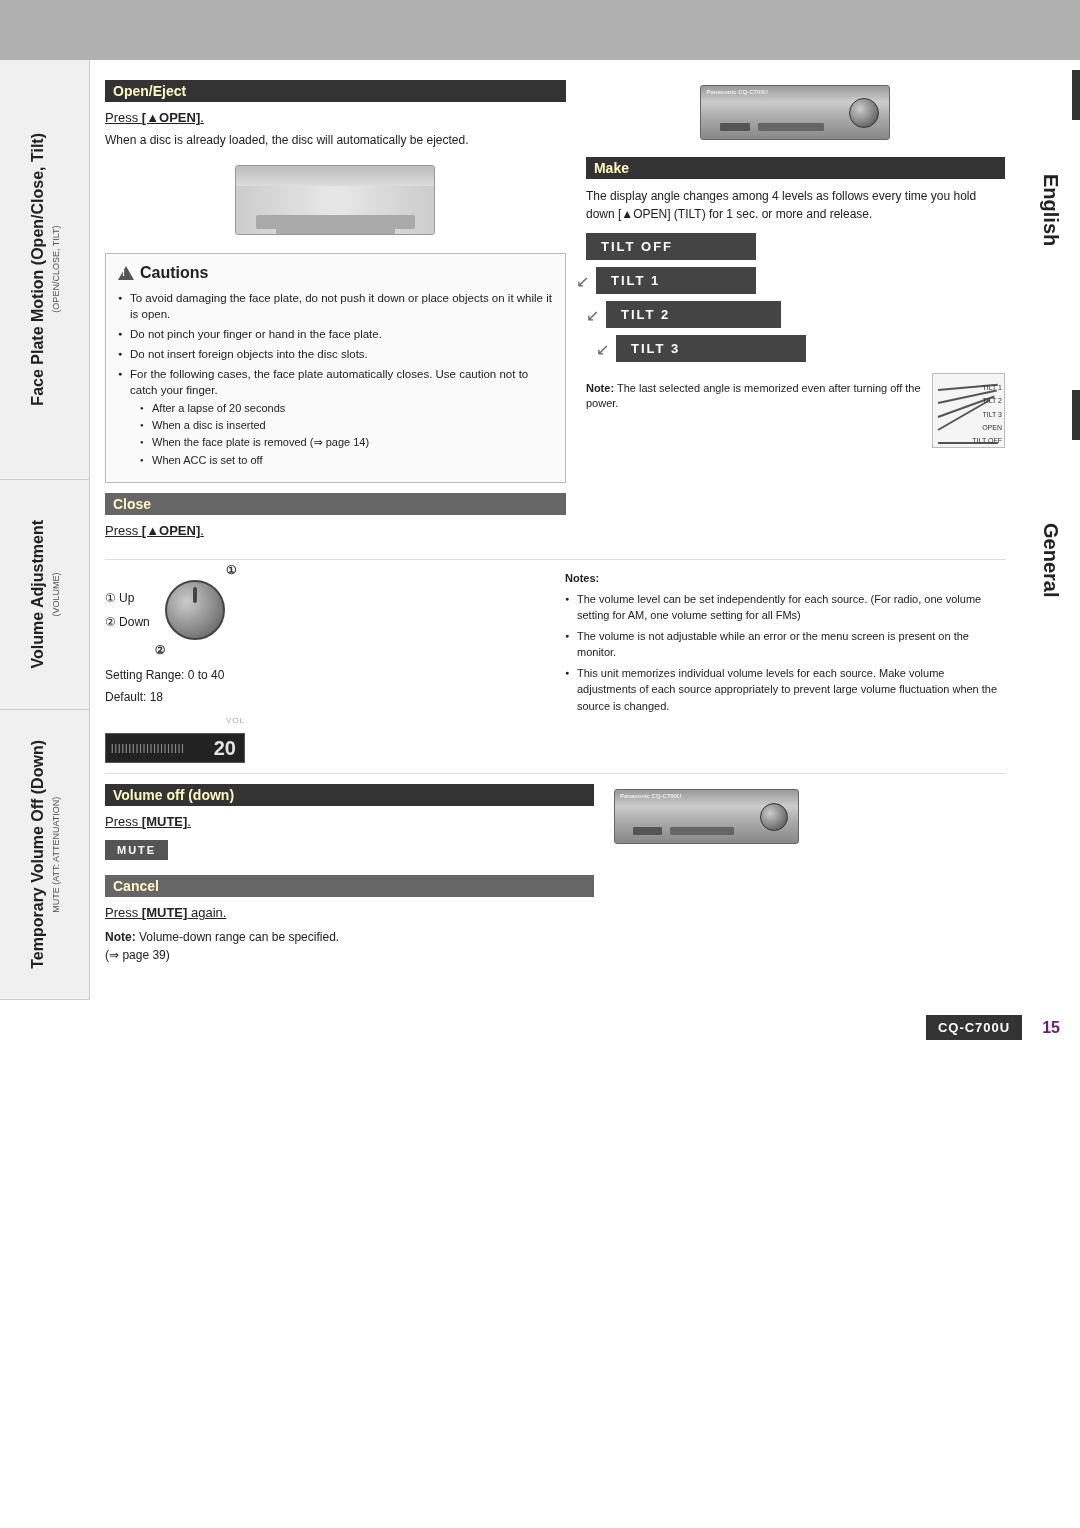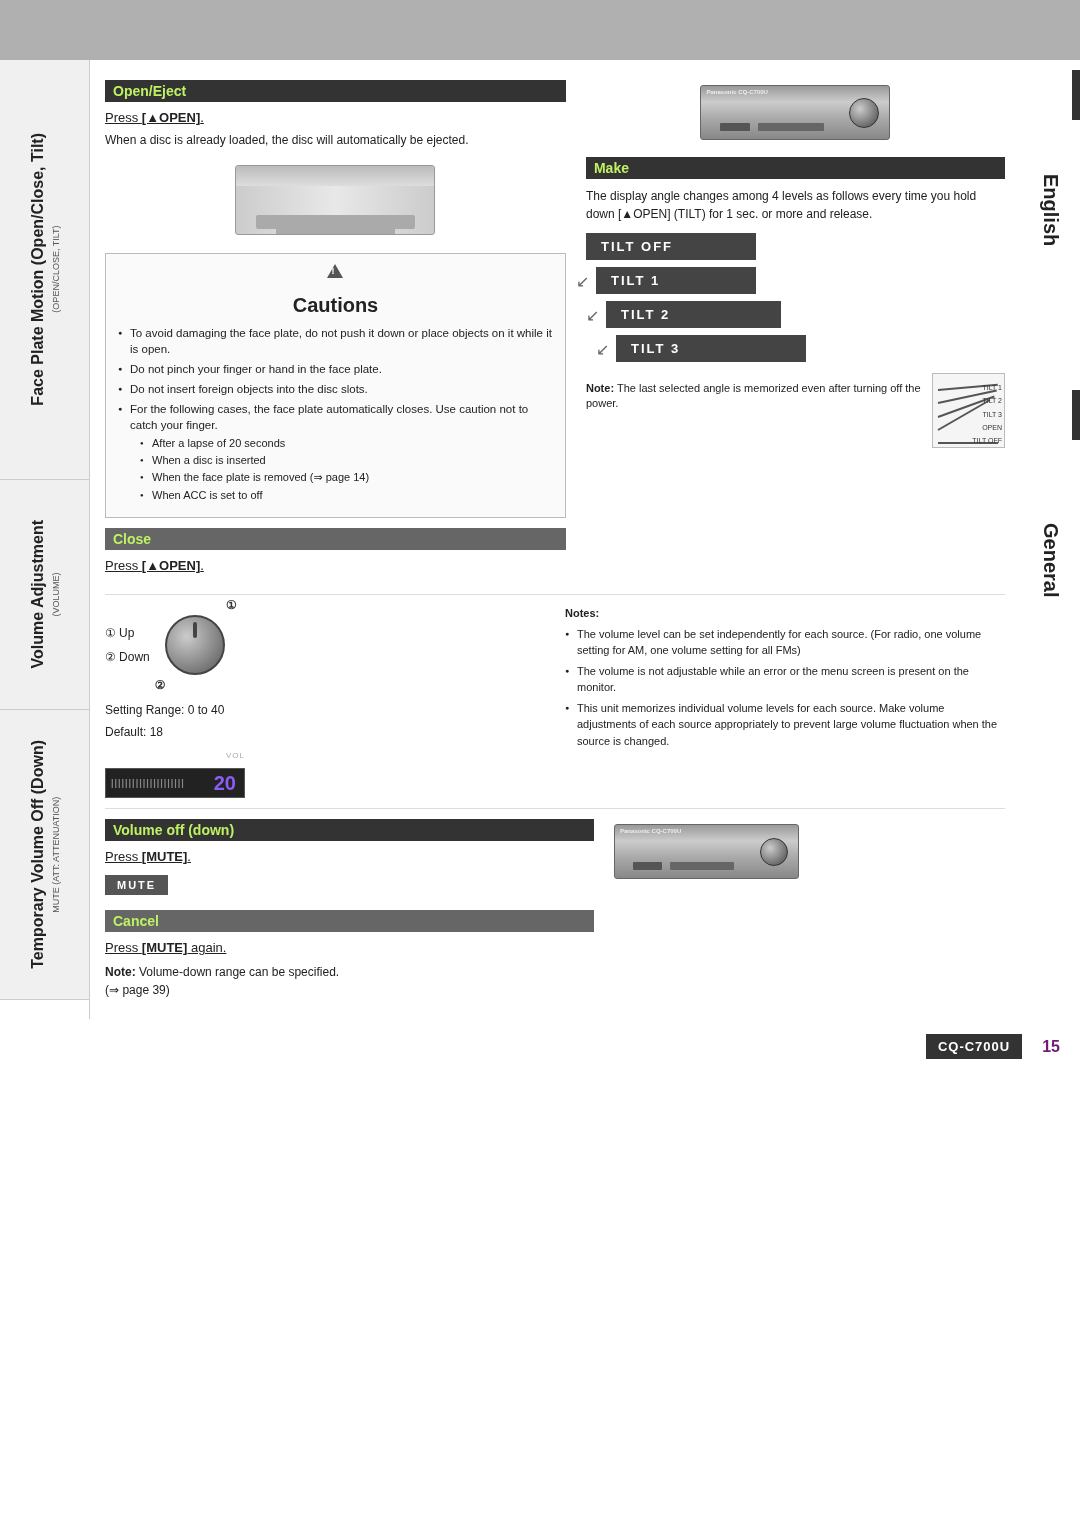--- a/index.html
+++ b/index.html
@@ -130,21 +130,21 @@
       flex: 1.1;
     }
 
     .right-col {
       flex: 1;
     }
 
     
     .section-header {
       background: #555;
-      color: #bef264;
+      color: #fef9c3;
       font-size: 14px;
       font-weight: bold;
       padding: 3px 8px;
       margin-bottom: 8px;
     }
 
     .section-header.dark {
       background: #333;
     }
 
@@ -194,27 +194,26 @@
 
     
     .cautions-box {
       border: 1px solid #bbb;
       padding: 10px 12px;
       margin: 10px 0;
       background: #fafafa;
     }
 
     .cautions-title {
-      font-size: 20px;
+      font-size: 16px;
       font-weight: bold;
       margin-bottom: 8px;
       display: flex;
       align-items: center;
-      gap: 16px;
-      flex-direction: column;
+      gap: 6px;
     }
 
     .caution-triangle {
       width: 0;
       height: 0;
       border-left: 8px solid transparent;
       border-right: 8px solid transparent;
       border-bottom: 14px solid #555;
       display: inline-block;
       position: relative;
@@ -712,21 +711,21 @@
 
         <div style="margin-top:8px;">
           <div class="vol-label">
             <span style="font-size:8px; color:#aaa; letter-spacing:1px;">VOL</span>
           </div>
           <div class="vol-display">
 
             <div style="display:flex; align-items:center; gap:1px; flex:1; padding-left:5px;">
               <span style="font-size:9px; color:#888; letter-spacing:1px;">|||||||||||||||||||||</span>
             </div>
-            <span style="font-size:20px; font-weight:bold; color:#8b5cf6;">20</span>
+            <span style="font-size:20px; font-weight:bold; color:#e5e5e5;">20</span>
           </div>
         </div>
       </div>
 
       <div class="vol-right">
         <div class="notes-section">
           <div class="notes-title">Notes:</div>
           <ul class="notes-list">
             <li>The volume level can be set independently for each source. (For radio, one volume setting for AM, one volume setting for all FMs)</li>
             <li>The volume is not adjustable while an error or the menu screen is present on the monitor.</li>

